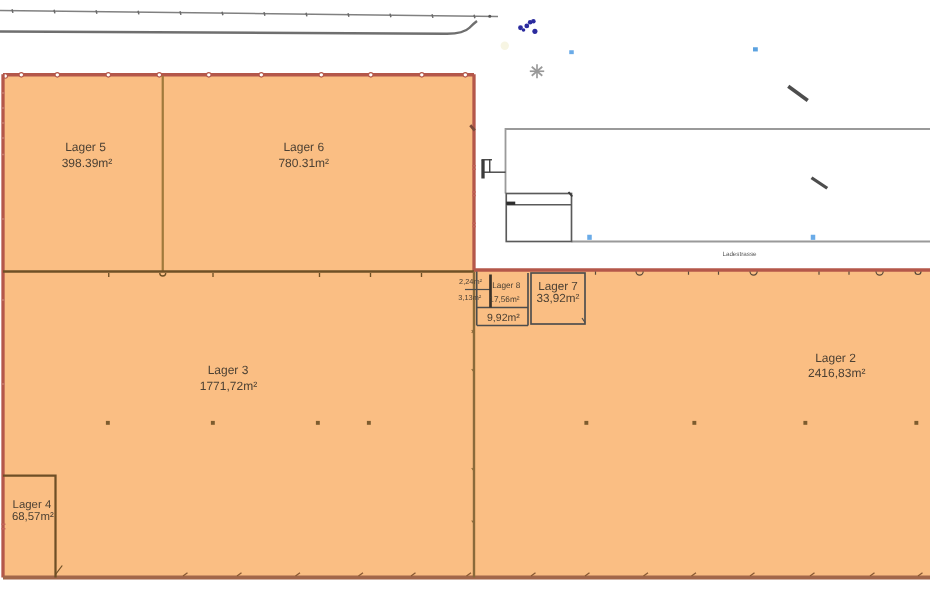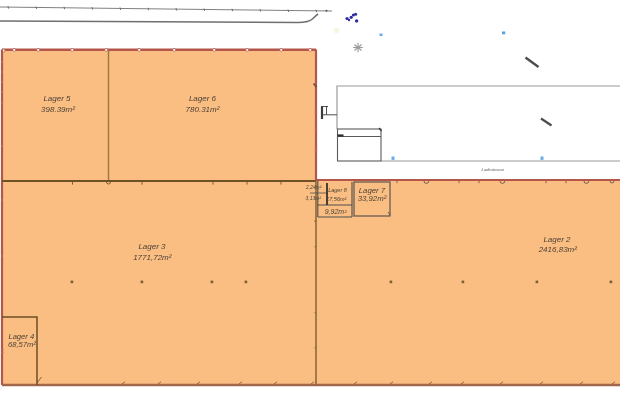--- a/index.html
+++ b/index.html
@@ -1,16 +1,16 @@
 <!DOCTYPE html>
 <html><head>
 <meta charset="utf-8">
 <style>
   html,body{margin:0;padding:0;background:#ffffff;}
-  #page{width:620px;height:388px;position:relative;overflow:hidden;font-family:"Liberation Sans",sans-serif;font-style:italic;}
+  #page{width:620px;height:388px;position:relative;overflow:hidden;font-family:"Liberation Sans",sans-serif;}
   svg{display:block;filter:blur(0.4px);}
 </style>
 </head>
 <body>
 <div id="page">
 <svg width="620" height="410" viewBox="0 0 620 410">
 
 <rect x="0" y="0" width="620" height="410" fill="#ffffff"></rect>
 
 <g stroke="#808080" stroke-width="1" fill="none">

